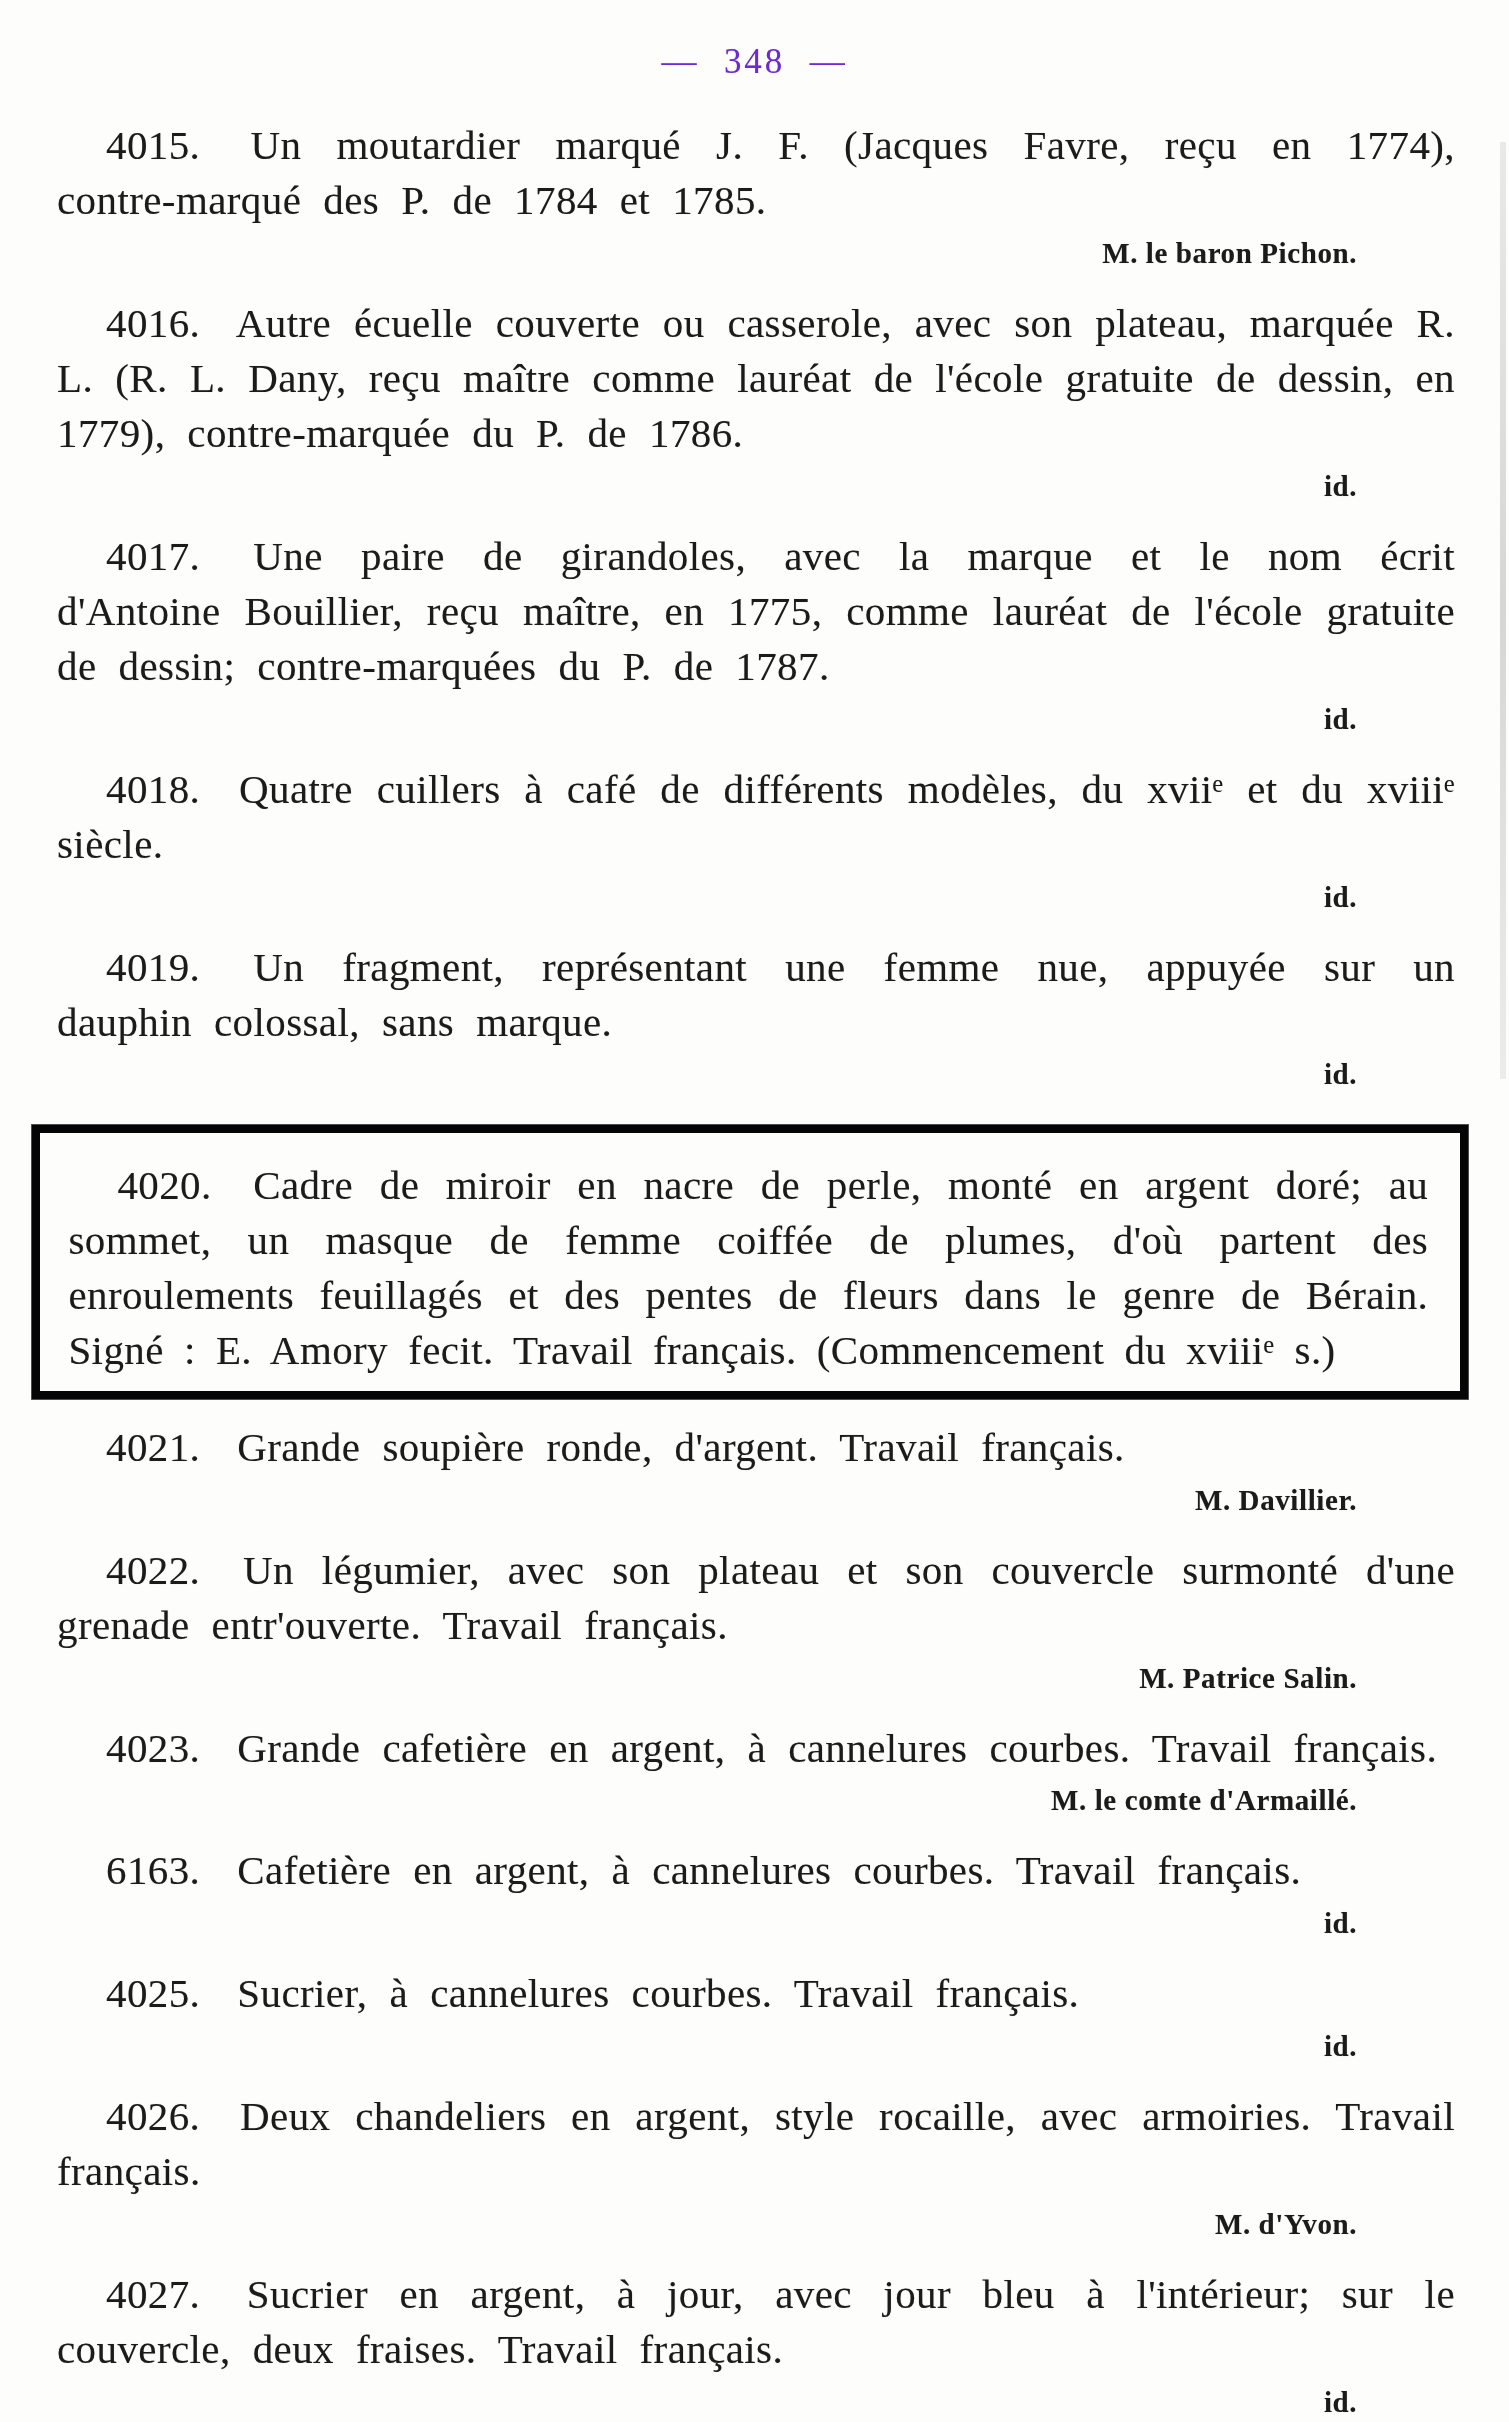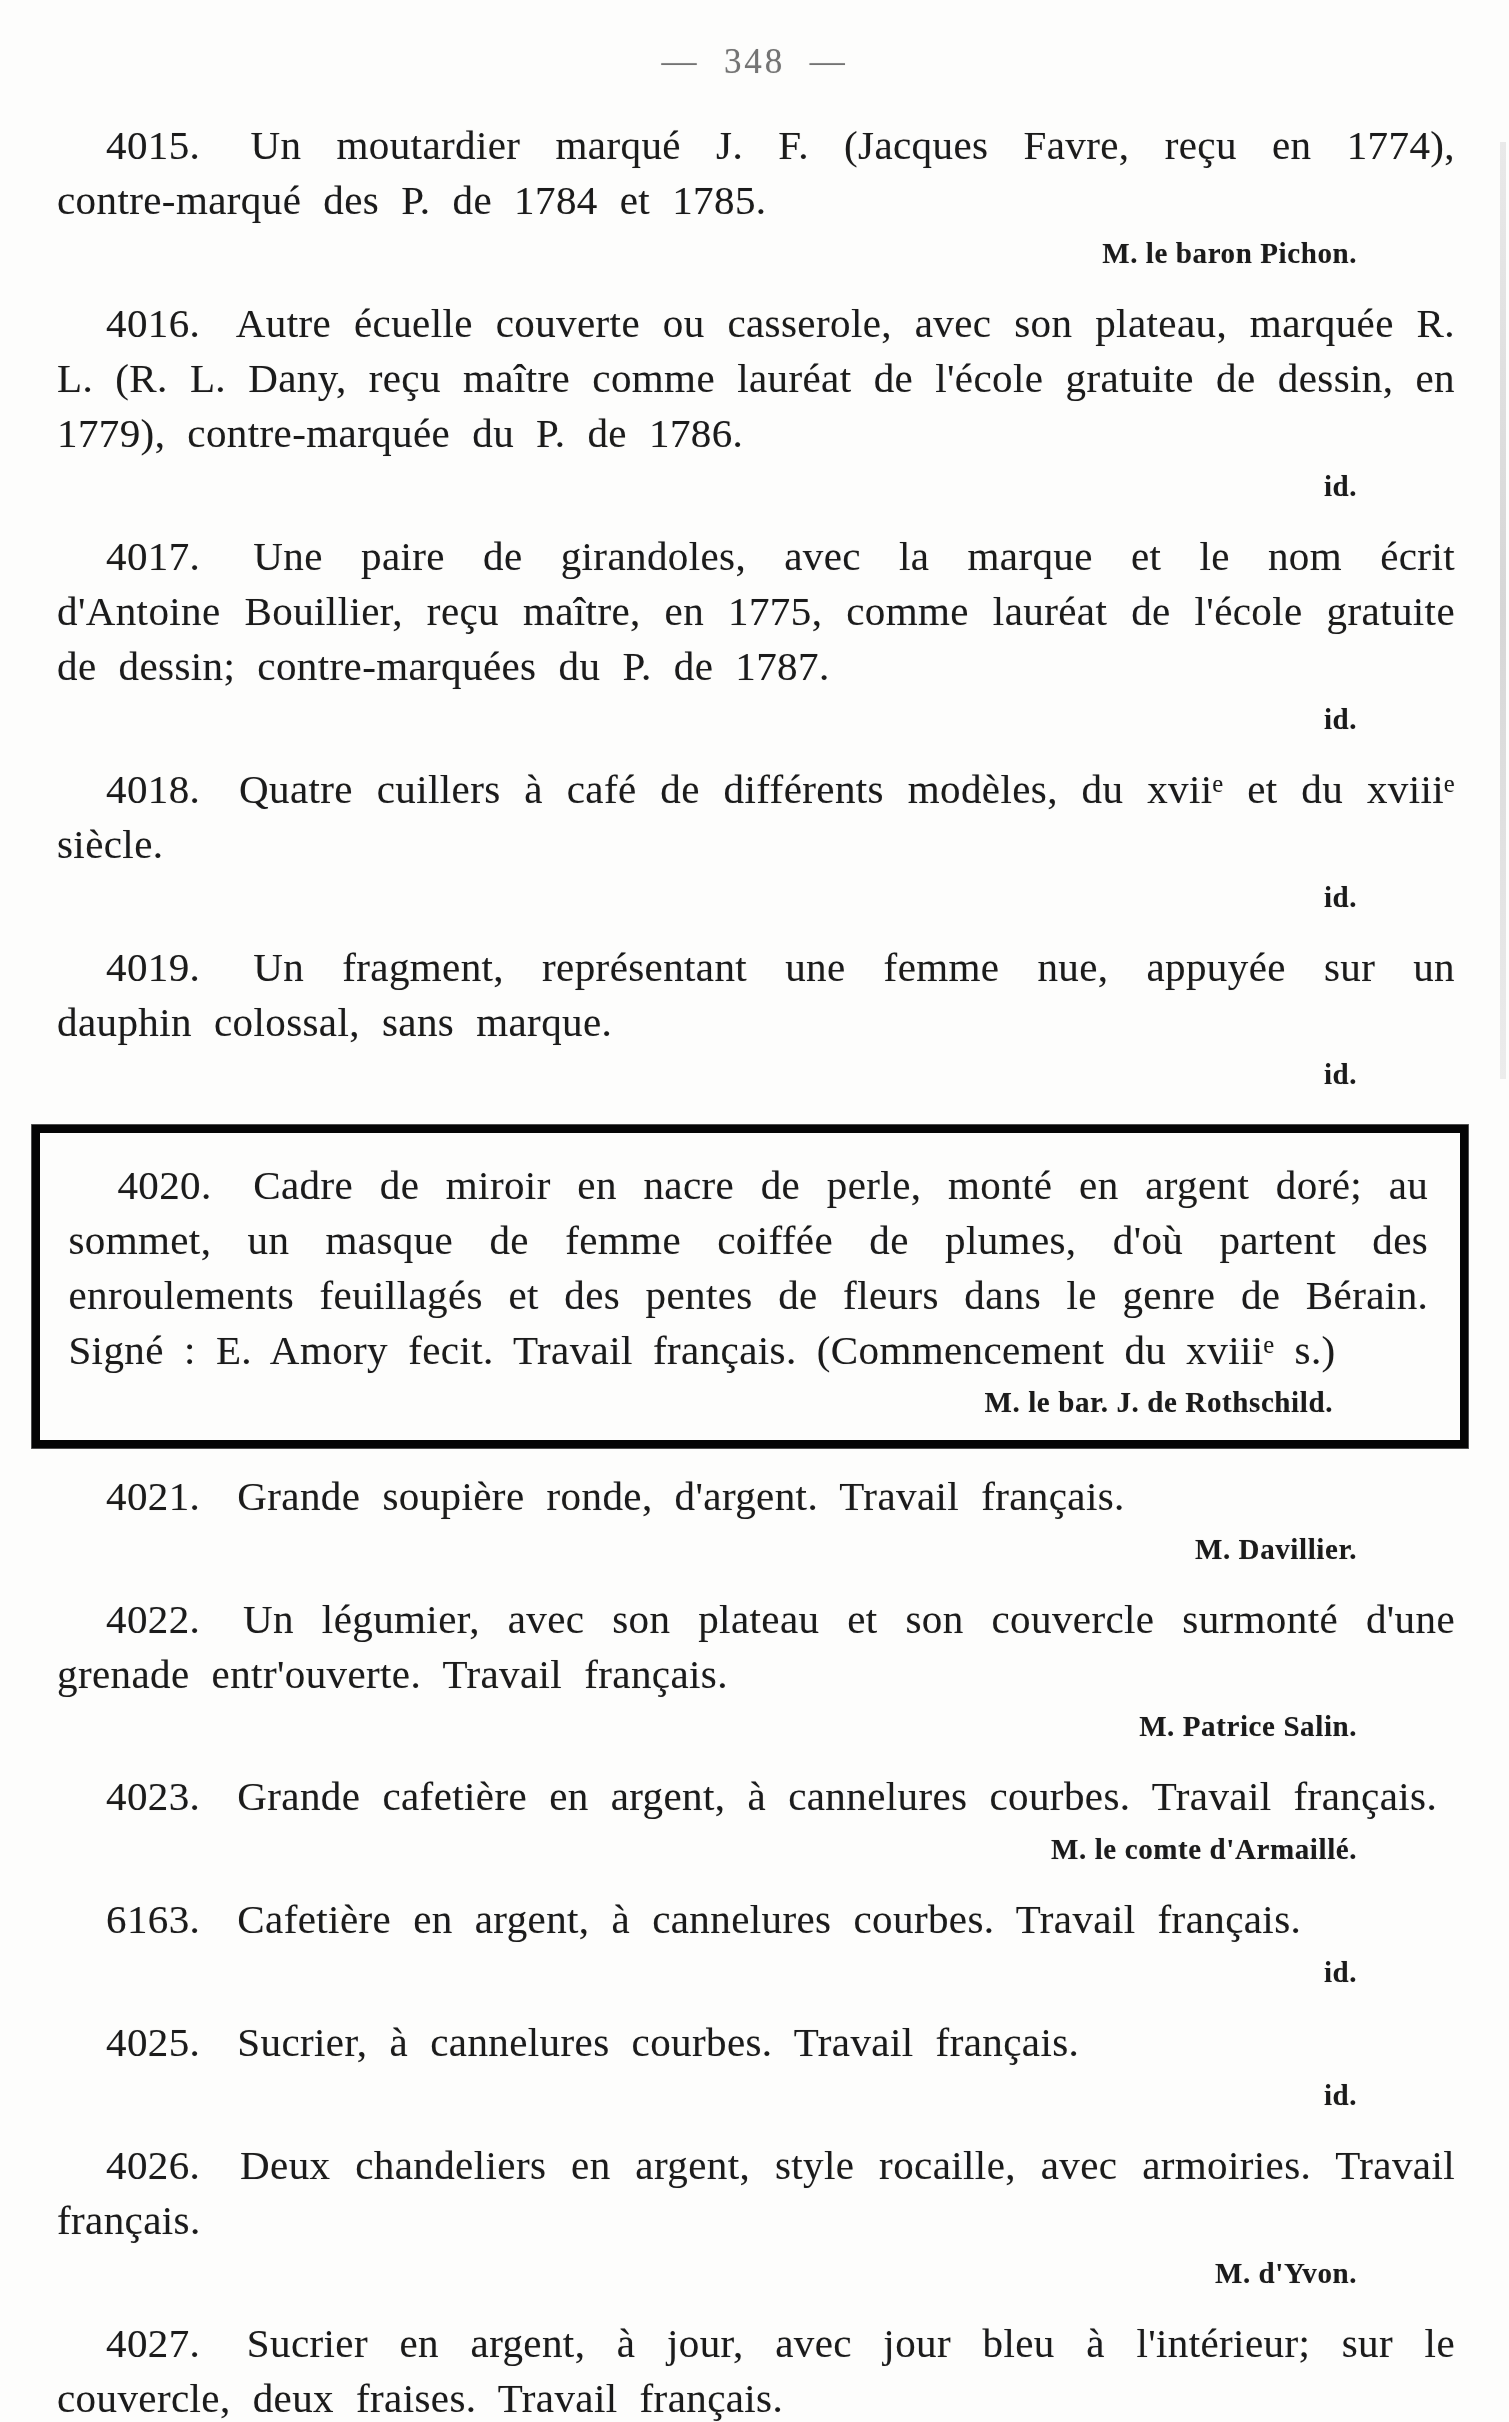--- a/index.html
+++ b/index.html
@@ -11,21 +11,21 @@
     font-family:"Liberation Serif", "DejaVu Serif", serif;
     color:#1b1b1b;
     overflow:hidden;
   }
   .page-number {
     padding-top:42px;
     text-align:center;
     font-size:35px;
     letter-spacing:2.8px;
     word-spacing:13.2px;
-    color:#737373;
+    color:#6d28d9;
     text-shadow:0 0 0.9px rgba(0,0,0,0.25);
   }
   .entries { padding:17px 54px 0 57px; }
   .entry { margin-top:19px; }
   .entry-text {
     margin:0;
     font-size:41px;
     line-height:55px;
     text-align:justify;
     text-indent:49px;
@@ -101,21 +101,20 @@
     <p class="entry-text">
       <span class="entry-number">4019.</span><span class="entry-desc"> Un fragment, représentant une femme nue, appuyée sur un dauphin colossal, sans marque.</span>
     </p>
     <div class="attribution">id.</div>
   </div>
 
   <div class="entry framed">
     <p class="entry-text">
       <span class="entry-number">4020.</span><span class="entry-desc"> Cadre de miroir en nacre de perle, monté en argent doré; au sommet, un masque de femme coiffée de plumes, d'où partent des enroulements feuillagés et des pentes de fleurs dans le genre de Bérain. Signé : E. Amory fecit. Travail français. (Commencement du xviiiᵉ s.)</span>
     </p>
-    <div class="attribution">M. le bar. J. de Rothschild.</div>
   </div>
 
   <div class="entry">
     <p class="entry-text">
       <span class="entry-number">4021.</span><span class="entry-desc"> Grande soupière ronde, d'argent. Travail français.</span>
     </p>
     <div class="attribution">M. Davillier.</div>
   </div>
 
   <div class="entry">

